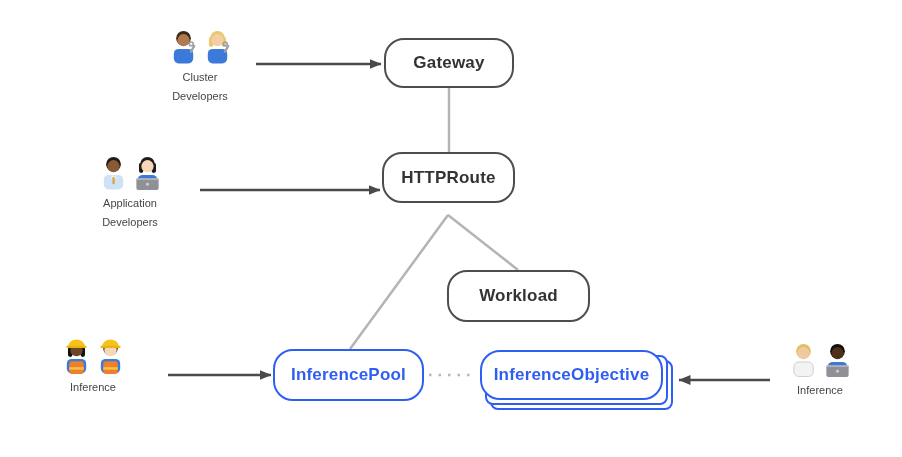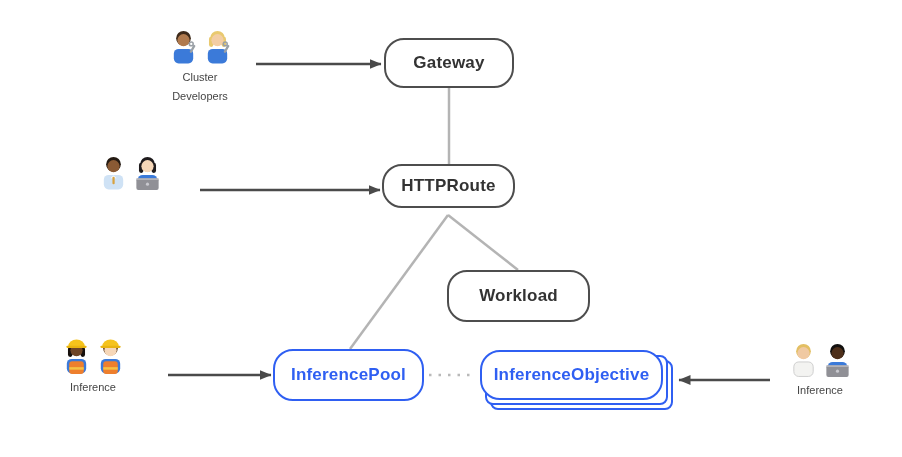--- a/index.html
+++ b/index.html
@@ -9,21 +9,21 @@
   }
   svg.wires{position:absolute;left:0;top:0;width:902px;height:457px;pointer-events:none;}
   .node{
     position:absolute;display:flex;align-items:center;justify-content:center;
     background:#ffffff;border:2px solid #4d4d4d;border-radius:20px;
     font-weight:bold;font-size:17px;color:#333333;letter-spacing:.2px;
     box-sizing:border-box;z-index:3;
   }
   .node.blue{border-color:#2f5ff2;color:#2f5ff2;text-align:right;}
   .n-gateway{left:384px;top:38px;width:130px;height:50px;}
-  .n-httproute{left:382px;top:164px;width:133px;height:44px;text-align:center;}
+  .n-httproute{left:382px;top:152px;width:133px;height:51px;text-align:center;}
   .n-service{left:447px;top:270px;width:143px;height:52px;}
   .n-inferencepool{left:273px;top:349px;width:151px;height:52px;}
   .n-inferenceobjective{left:480px;top:350px;width:183px;height:50px;z-index:4;}
   .stack-layer{
     position:absolute;width:183px;height:50px;background:#ffffff;
     border:2px solid #2f5ff2;border-radius:8px;box-sizing:border-box;
   }
   .stack-layer.l2{left:485px;top:355px;z-index:2;}
   .stack-layer.l3{left:490px;top:360px;z-index:1;}
   .actor{
@@ -106,20 +106,24 @@
           <rect x="6" y="21.5" width="20" height="15" rx="5" fill="#3b7ad9" stroke="none" stroke-width="0"></rect>
           <circle cx="16" cy="10.5" r="7.6" fill="#1f1b1d"></circle>
           <rect x="7.2" y="9" width="4.6" height="10.5" rx="2.2" fill="#1f1b1d"></rect>
           <rect x="20.2" y="9" width="4.6" height="10.5" rx="2.2" fill="#1f1b1d"></rect>
           <circle cx="16" cy="12.5" r="6.3" fill="#f6d7b8"></circle>
           <rect x="4.5" y="25" width="23" height="12" rx="2" fill="#909096"></rect>
           <rect x="4.5" y="25" width="23" height="1.6" fill="#b9b9bf"></rect>
           <circle cx="16" cy="31" r="1.6" fill="#c9c9cf"></circle>
         </svg>
       </div>
+    <div class="actor-label">
+      <div>Application</div>
+      <div>Developers</div>
+    </div>
   </div>
 
   <div class="actor a-platform">
     <div class="avatars">
         <svg viewBox="0 0 32 38" width="31" height="37">
           <rect x="6" y="21.5" width="20" height="15" rx="5" fill="#3b7ad9" stroke="none" stroke-width="0"></rect>
           <rect x="8.5" y="24" width="15" height="13" rx="3" fill="#ee7f2d"></rect>
           <rect x="8.5" y="30" width="15" height="2.6" fill="#f5c243"></rect>
           <circle cx="16" cy="10.5" r="7.6" fill="#16100c"></circle>
           <rect x="7.2" y="9" width="4.6" height="10.5" rx="2.2" fill="#16100c"></rect>

